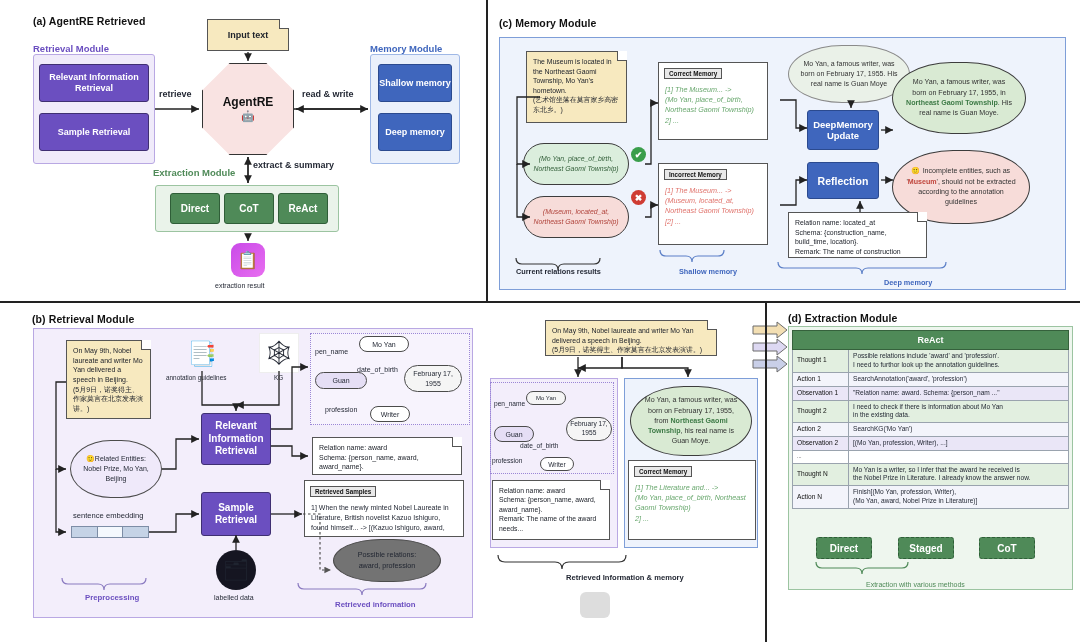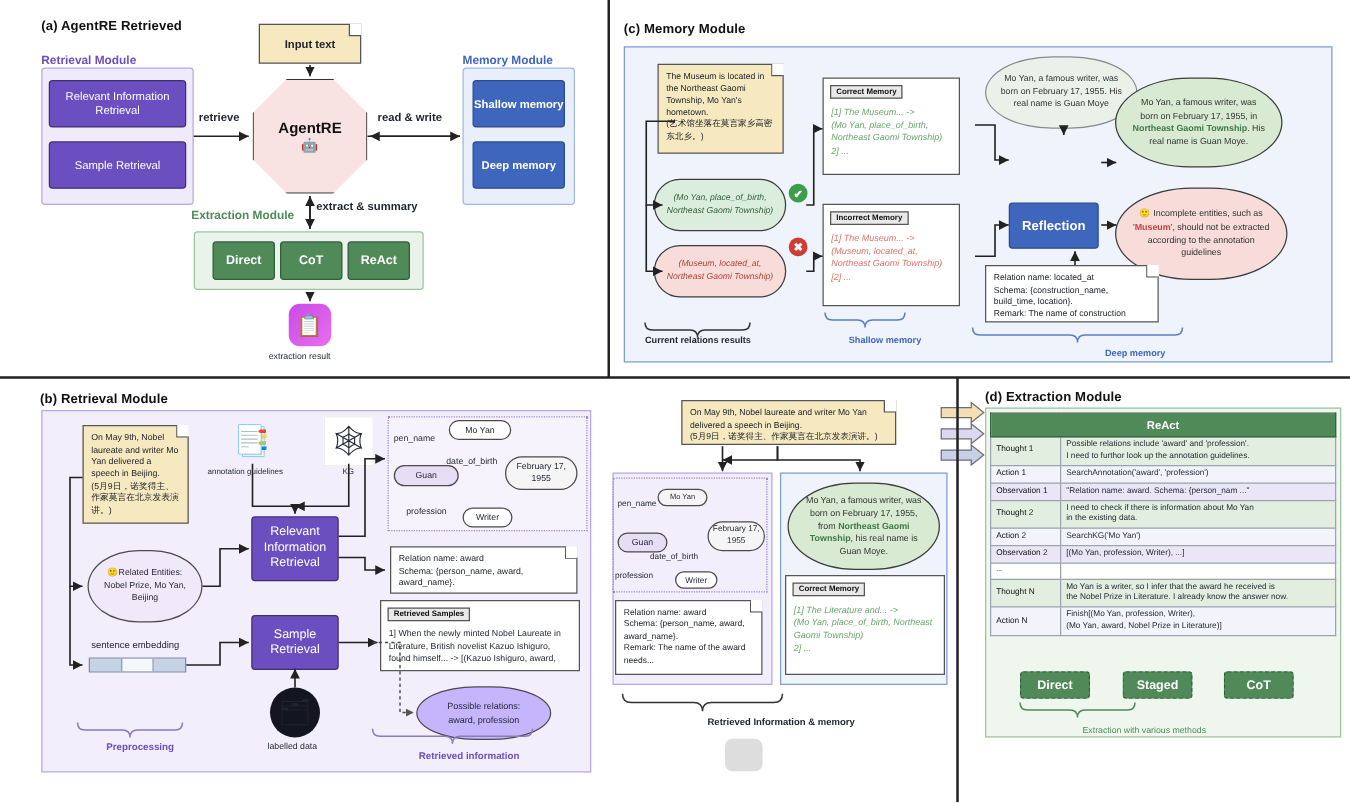--- a/index.html
+++ b/index.html
@@ -12,21 +12,21 @@
     overflow:hidden;
     color:#1f2430;
   }
   .panel { position:absolute; }
   .ptitle { font-size:10.5px; font-weight:bold; color:#111; letter-spacing:.1px; }
 
   
   .box { position:absolute; display:flex; align-items:center; justify-content:center;
          text-align:center; }
   .purple-box { background:#6b4fc0; color:#fff; border:1.2px solid #3f2f72; border-radius:3px;
-                font-weight:normal;text-align:center; }
+                font-weight:bold;text-align:center; }
   .blue-box { background:#3f66bd; color:#fff; border:1.2px solid #2b4a8f; border-radius:3px;
               font-weight:bold; }
   .green-box { background:#4f8a58; color:#fff; border:1.2px solid #2f5e38; border-radius:3px;
                font-weight:bold; }
   .module-wrap { position:absolute; border-radius:3px; }
   .mod-label { position:absolute; font-size:9.5px; font-weight:bold; }
 
   
   .note { position:absolute; background:#f7e9bf; border:1.1px solid #555;
           font-size:7.6px; line-height:1.38; padding:5px 6px; color:#20242c; }
@@ -158,20 +158,23 @@
     <div class="tab">Incorrect Memory</div>
     <div class="body" style="white-space:pre-line;color:#e0736c;">[1] The Museum...  -&gt;
 (Museum, located_at, Northeast Gaomi Township)
 [2] ...</div>
   </div>
 
   <div class="cloud" style="left:300px;top:45px;width:122px;height:58px;background:#eaf1e8;border:1.2px solid #8a8a8a;font-size:7px;line-height:1.4;padding:0 9px;color:#333;">
     <span>Mo Yan, a famous writer, was born on February 17, 1955. His real name is Guan Moye</span>
   </div>
 
+  <div class="box blue-box" style="left:319px;top:110px;width:72px;height:40px;font-size:9.5px;line-height:1.2;">
+      <span>DeepMemory Update</span>
+    </div>
 
   <div class="box blue-box" style="left:319px;top:162px;width:72px;height:37px;font-size:10.5px;">
       <span>Reflection</span>
     </div>
 
   <div class="cloud" style="left:404px;top:62px;width:134px;height:72px;background:#d9ead3;border:1.3px solid #3c3c3c;font-size:7.1px;line-height:1.45;padding:0 12px;color:#333;">
     <span><span>Mo Yan, a famous writer, was born on February 17, 1955, in </span><b style="color:#3d7a46;">Northeast Gaomi Township</b><span>. His real name is Guan Moye.</span></span>
   </div>
 
   <div class="cloud" style="left:404px;top:150px;width:138px;height:74px;background:#f7dcd9;border:1.3px solid #3c3c3c;font-size:7.1px;line-height:1.45;padding:0 12px;color:#333;">
@@ -241,21 +244,21 @@
   <div class="lbl" style="left:325px;top:106px;font-size:7px;">profession</div>
 
   <div class="note note-white" style="left:312px;top:137px;width:150px;height:38px;white-space:pre-line;font-size:7px;"><span>Relation name: award
 Schema: {person_name, award, award_name}.</span></div>
 
   <div class="memcard" style="left:304px;top:180px;width:160px;height:57px;">
     <div class="tab">Retrieved Samples</div>
     <div class="body" style="font-style:normal;color:#1f2430;font-size:7px;">1] When the newly minted Nobel Laureate in Literature, British novelist Kazuo Ishiguro, found himself... -&gt; [(Kazuo Ishiguro, award,</div>
   </div>
 
-  <div class="cloud" style="left:333px;top:249px;width:108px;height:43px;background:#c4b5fd;border:1.2px solid #4b4b4b;font-size:7.2px;line-height:1.45;padding:0 13px;">
+  <div class="cloud" style="left:333px;top:239px;width:108px;height:43px;background:#737373;border:1.2px solid #4b4b4b;font-size:7.2px;line-height:1.45;padding:0 13px;">
       <span>Possible relations: award, profession</span>
     </div>
 
   <div class="lbl lbl-b" style="left:85px;top:293px;font-size:7.8px;color:#6b4fc0;">Preprocessing</div>
   <div class="lbl lbl-b" style="left:335px;top:300px;font-size:7.8px;color:#6b4fc0;">Retrieved information</div>
 </div>
 
 <div class="panel" style="left:490px;top:300px;width:280px;height:342px;">
 
   <div class="note" style="left:55px;top:20px;width:172px;height:36px;white-space:pre-line;font-size:6.9px;"><span>On May 9th, Nobel laureate and writer Mo Yan delivered a speech in Beijing.

